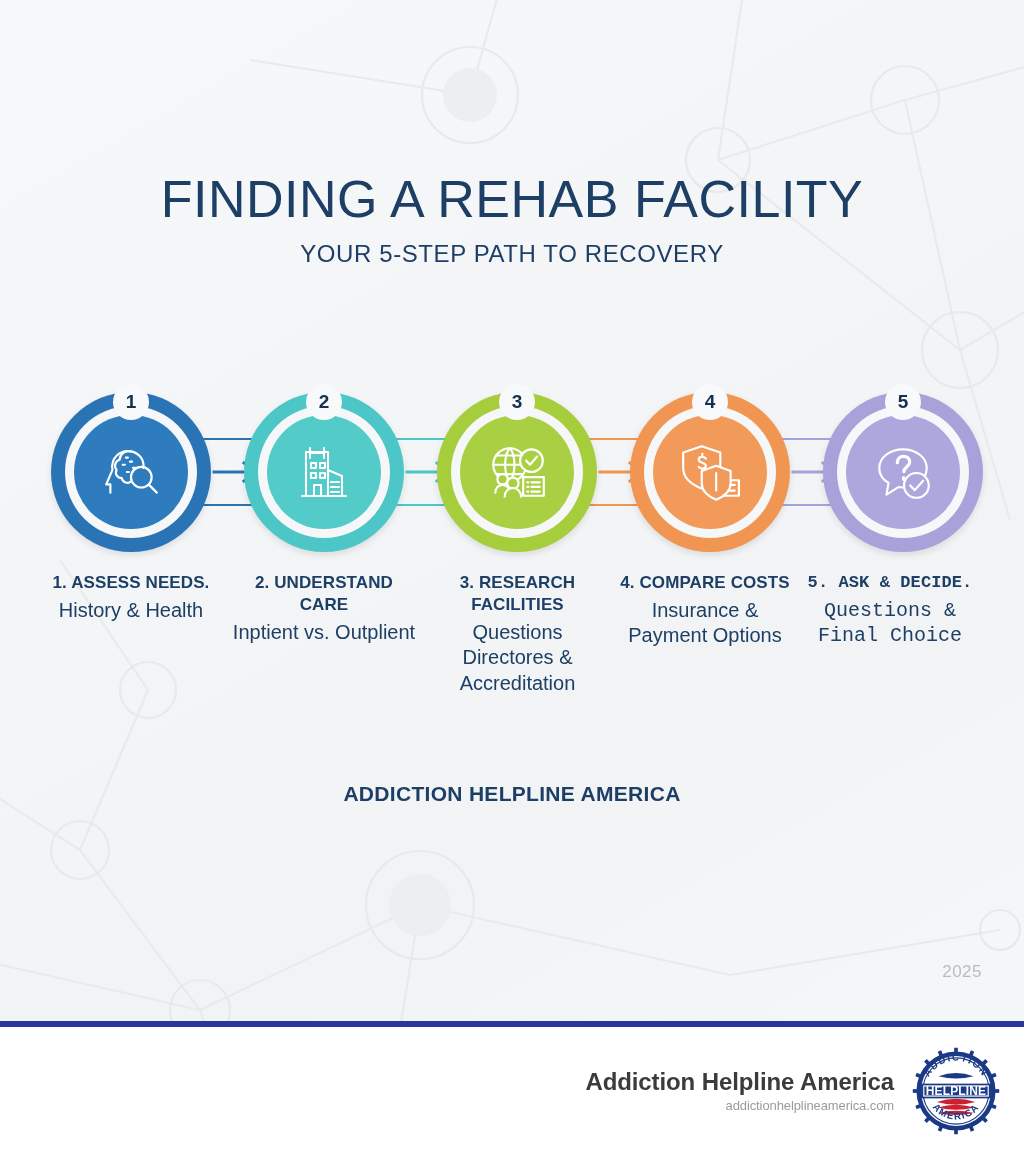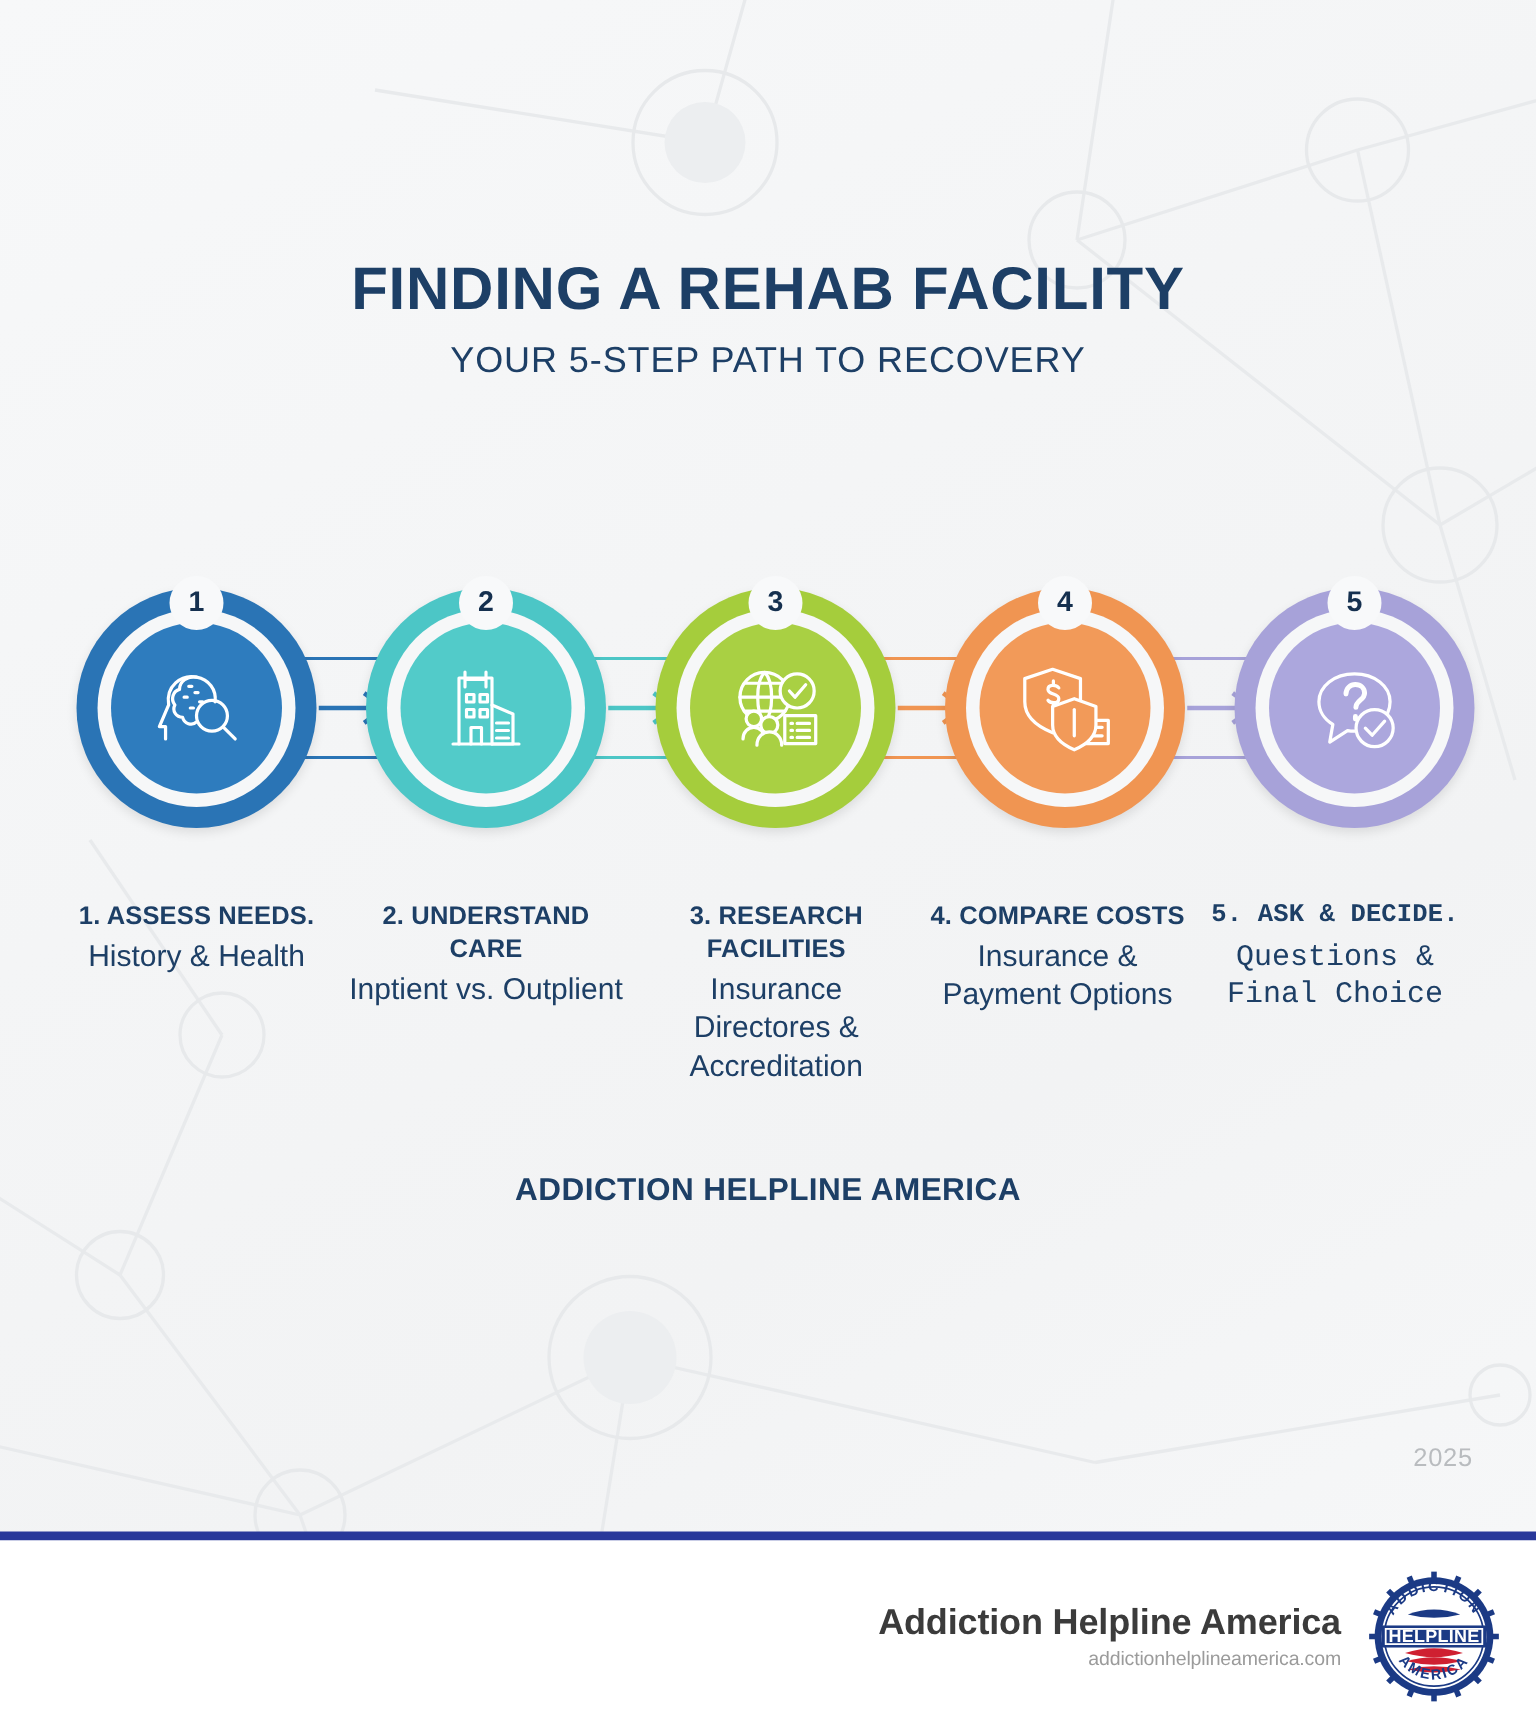--- a/index.html
+++ b/index.html
@@ -33,22 +33,22 @@
 
   
   #header {
     position: absolute;
     left: 0;
     top: 172px;
     width: 1024px;
     text-align: center;
   }
   #main-title {
-    font-size: 40px;
-    font-weight: bold;
+    font-size: 52px;
+    font-weight: normal;
     letter-spacing: 0.5px;
     color: #1d3f66;
     line-height: 1.05;
   }
   #subtitle {
     margin-top: 13px;
     font-size: 24px;
     font-weight: normal;
     letter-spacing: 0.6px;
     color: #1d3f66;
@@ -132,21 +132,21 @@
     position: absolute;
     left: 50%;
     top: 50%;
     transform: translate(-50%, -50%);
   }
 
   
   #captions {
     position: absolute;
     left: 0;
-    top: 600px;
+    top: 572px;
     width: 1024px;
     height: 90px;
   }
   .caption {
     position: absolute;
     top: 0;
     text-align: center;
   }
   .caption-title {
     font-size: 17px;
@@ -414,21 +414,21 @@
         <div></div>
       </div>
     </div>
 
     <div class="caption" style="left:415px; width:205px;">
       <div class="caption-title">
         <div>3. RESEARCH FACILITIES</div>
         <div></div>
       </div>
       <div class="caption-sub">
-        <div>Insurance</div>
+        <div>Questions</div>
         <div>Directores &amp; Accreditation</div>
       </div>
     </div>
 
     <div class="caption" style="left:615px; width:180px;">
       <div class="caption-title">
         <div>4. COMPARE COSTS</div>
         <div></div>
       </div>
       <div class="caption-sub">

